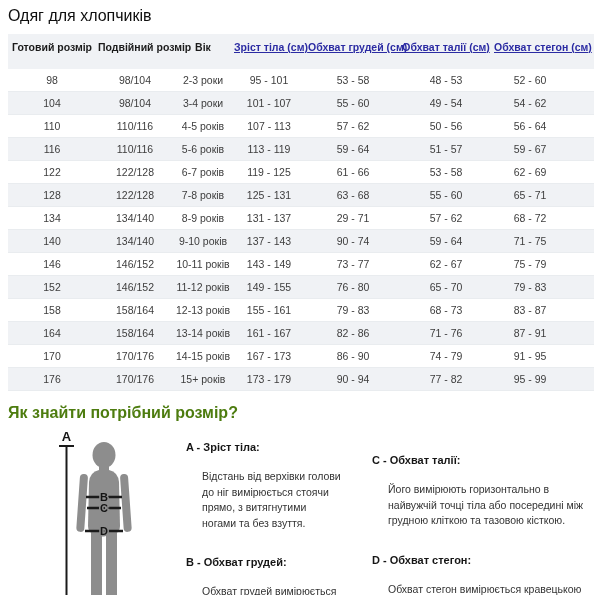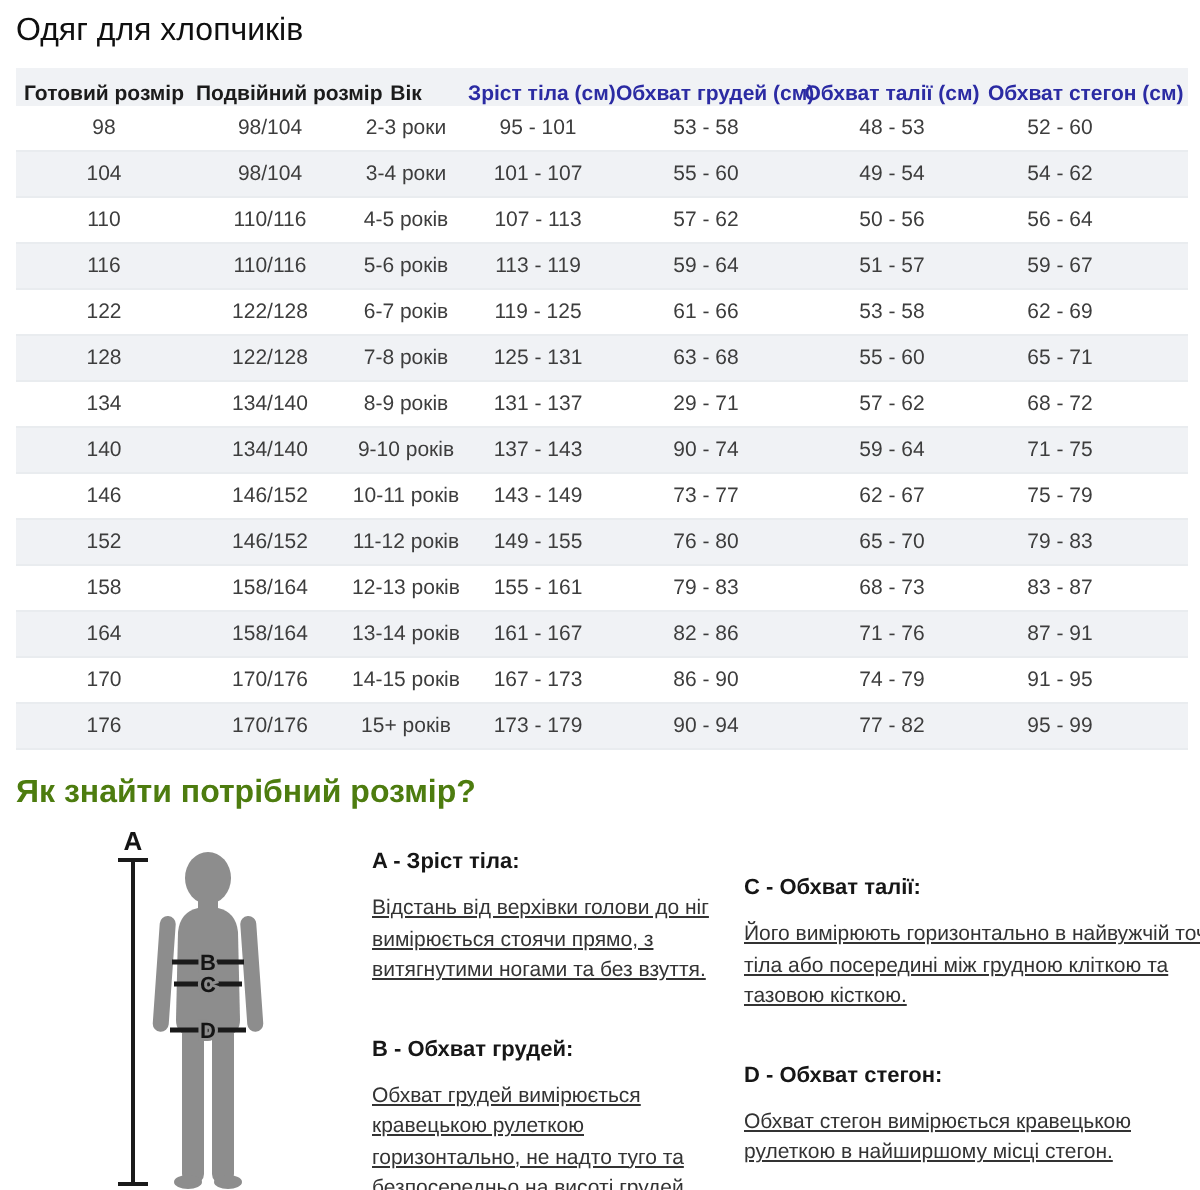--- a/index.html
+++ b/index.html
@@ -11,40 +11,40 @@
 
   .title { font-size:16px; font-weight:normal; margin:3px 0 9px 0; color:#0f0f0f; }
 
   table.size-table { border-collapse:collapse; table-layout:fixed; width:586px; }
   .size-table col:nth-child(1){width:88px;} .size-table col:nth-child(2){width:78px;}
   .size-table col:nth-child(3){width:58px;} .size-table col:nth-child(4){width:74px;}
   .size-table col:nth-child(5){width:94px;} .size-table col:nth-child(6){width:92px;}
   .size-table col:nth-child(7){width:102px;}
   .size-table thead th {
     background:#f0f2f5; font-size:10.5px; font-weight:bold; color:#1b1b1b;
-    text-align:center; padding:7px 2px 0 2px; white-space:nowrap;
+    text-align:center; padding:7px 2px 16px 2px; white-space:nowrap;
   }
-  .size-table thead th a { color:#2b2ba3; cursor:pointer; }
+  .size-table thead th a { color:#2b2ba3; text-decoration:underline; cursor:pointer; }
   .size-table tbody td {
     font-size:10.5px; text-align:center; color:#3d3d3d;
     padding:5px 2px; border-bottom:1px solid #e9ecef; white-space:nowrap;
   }
   .size-table th:last-child, .size-table td:last-child { padding-right:28px; }
   .size-table tbody tr.alt td { background:#f0f2f5; }
 
   .subtitle { font-size:16px; font-weight:bold; margin:13px 0 6px 0; color:#4d7c0f; }
 
   .guide { display:flex; align-items:flex-start; }
   .figure { flex:none; margin-left:40px; width:116px; }
   .figure svg { display:block; }
   .figure svg text { font-family:"Liberation Sans", sans-serif; font-weight:bold; fill:#141414; }
   .col-ab { flex:none; width:172px; margin-left:22px; padding-top:13px; }
   .col-cd { flex:none; width:240px; margin-left:14px; padding-top:26px; }
   .g-block h3 { font-size:11px; font-weight:bold; margin:0 0 10px 0; color:#161616; }
-  .g-block p  { font-size:10.5px; line-height:15.5px; margin:0; color:#333;text-decoration:underline; }
+  .g-block p  { font-size:10.5px; line-height:15.5px; margin:16px; color:#333; }
   .g-block + .g-block { margin-top:25px; }
 </style>
 </head>
 <body>
 
 <div class="page">
 
   <h1 class="title">Одяг для хлопчиків</h1>
 
   <table class="size-table">

